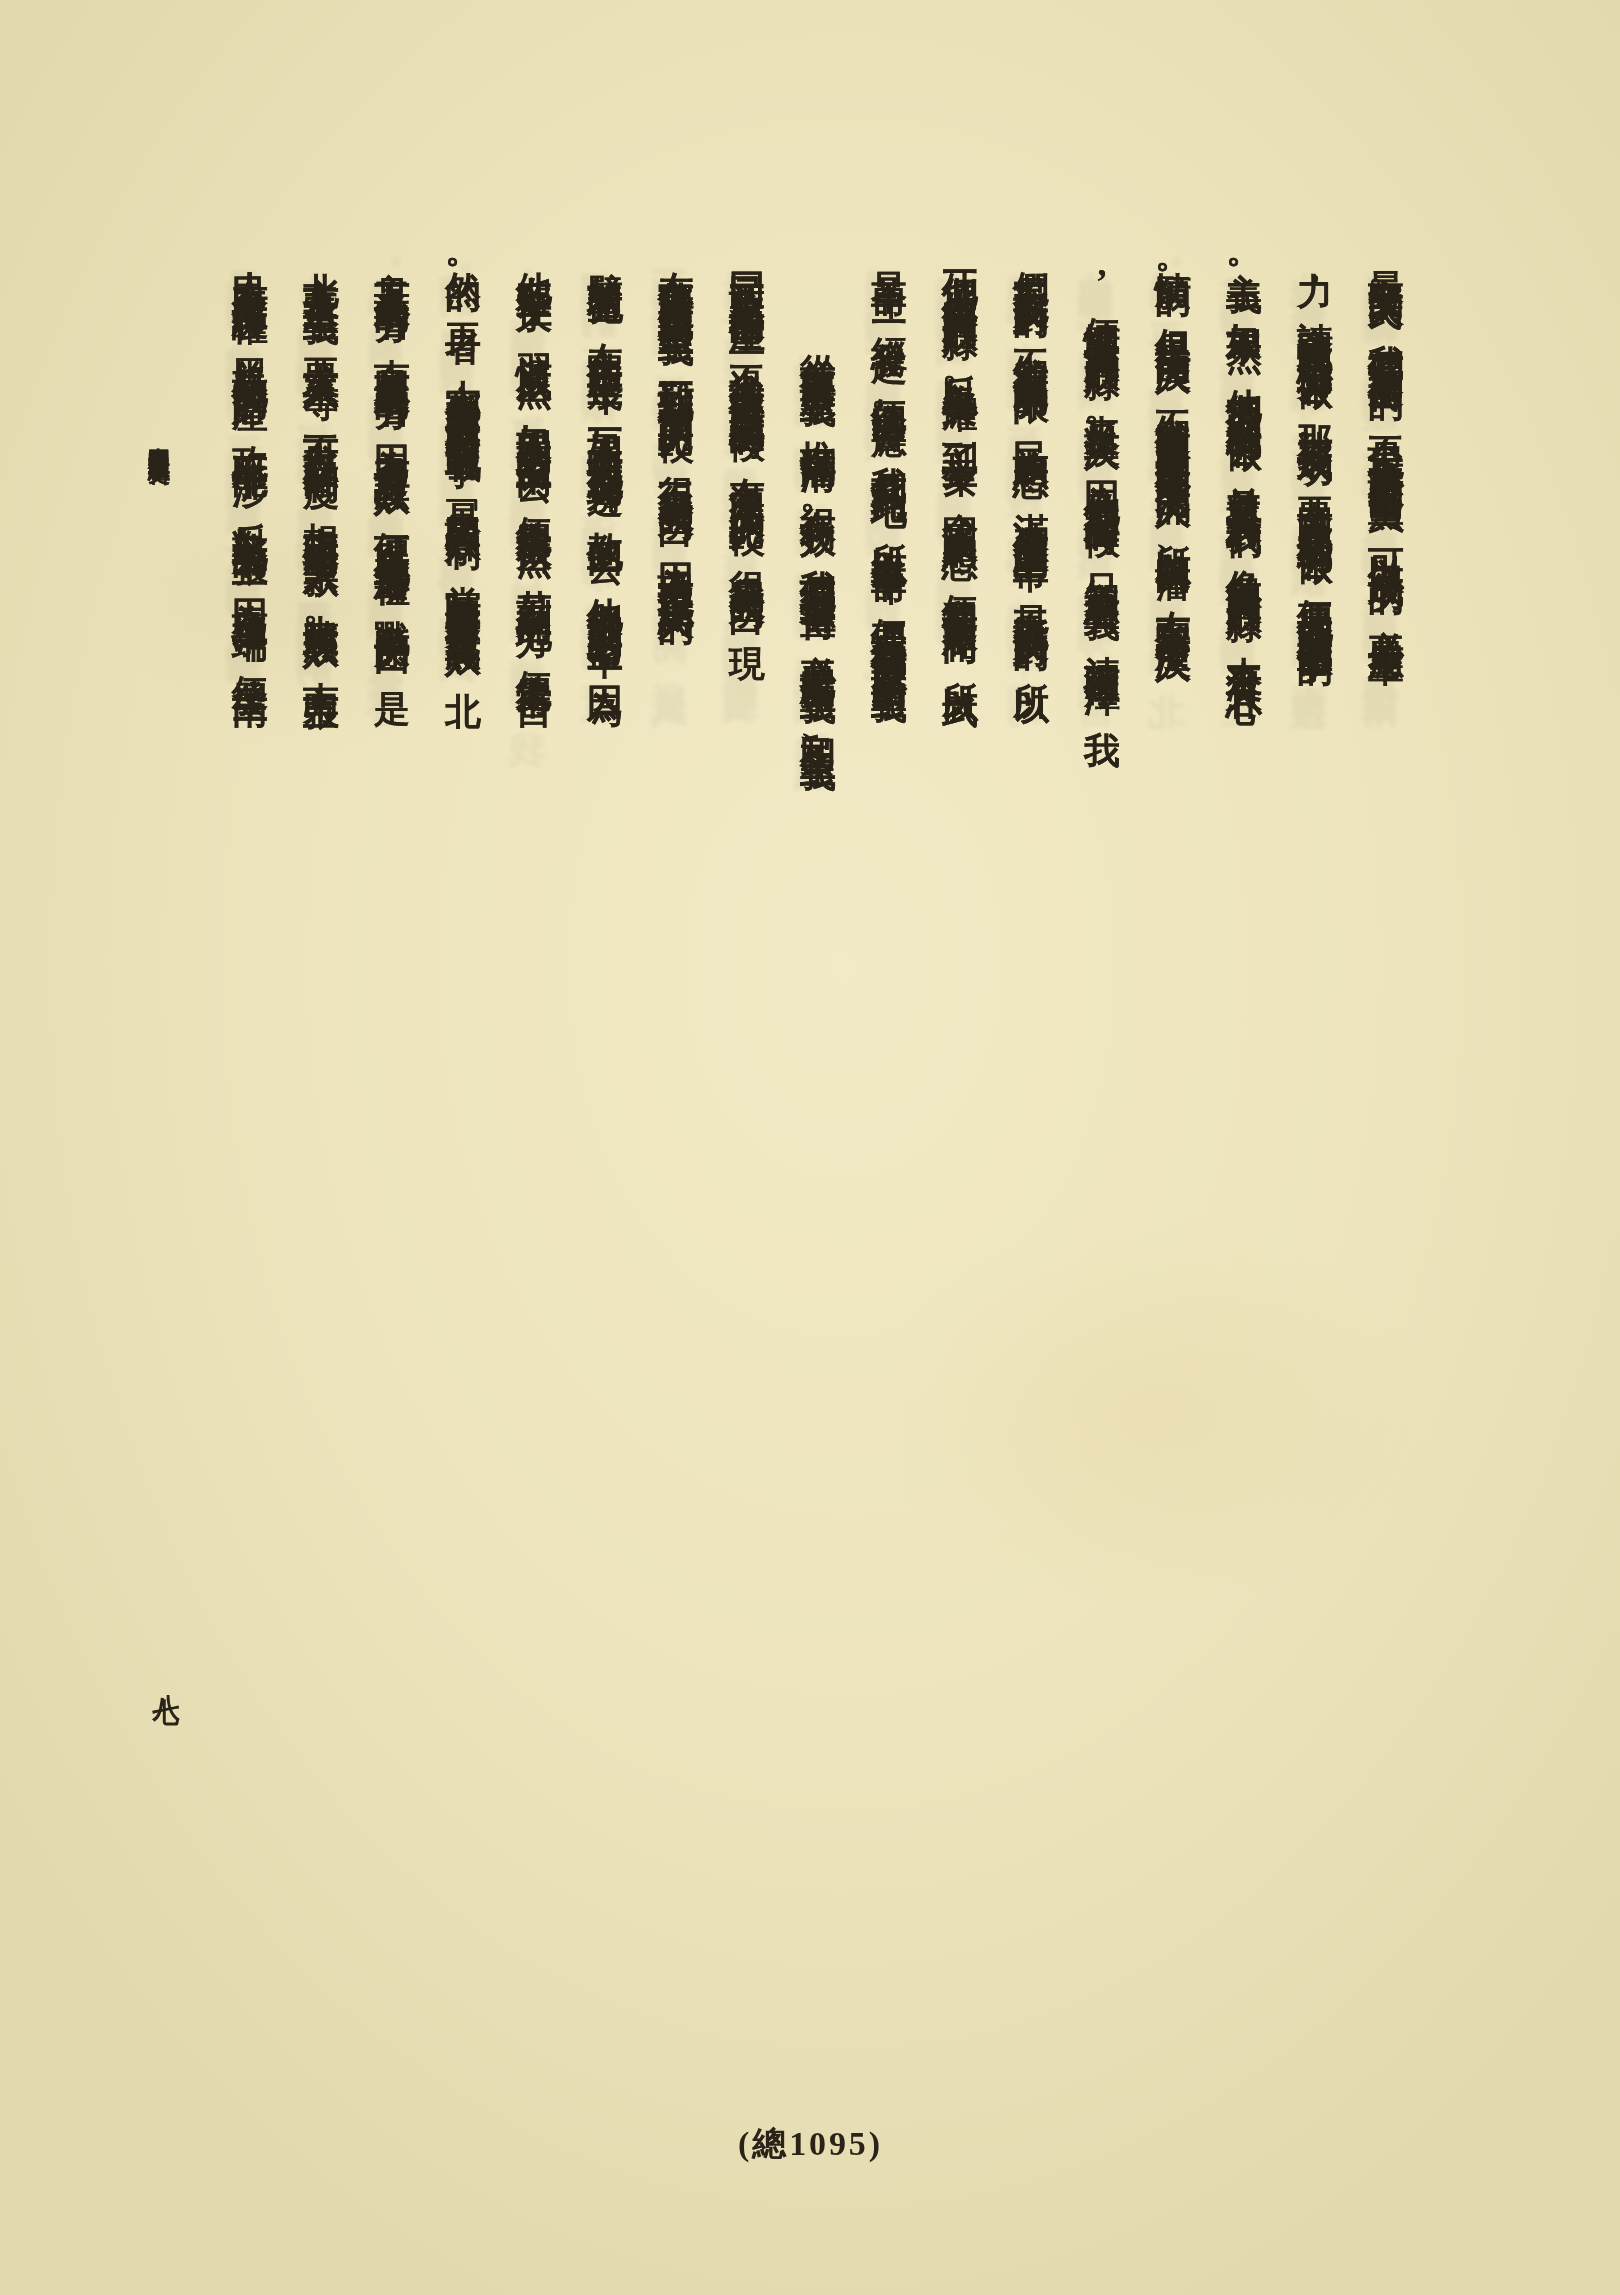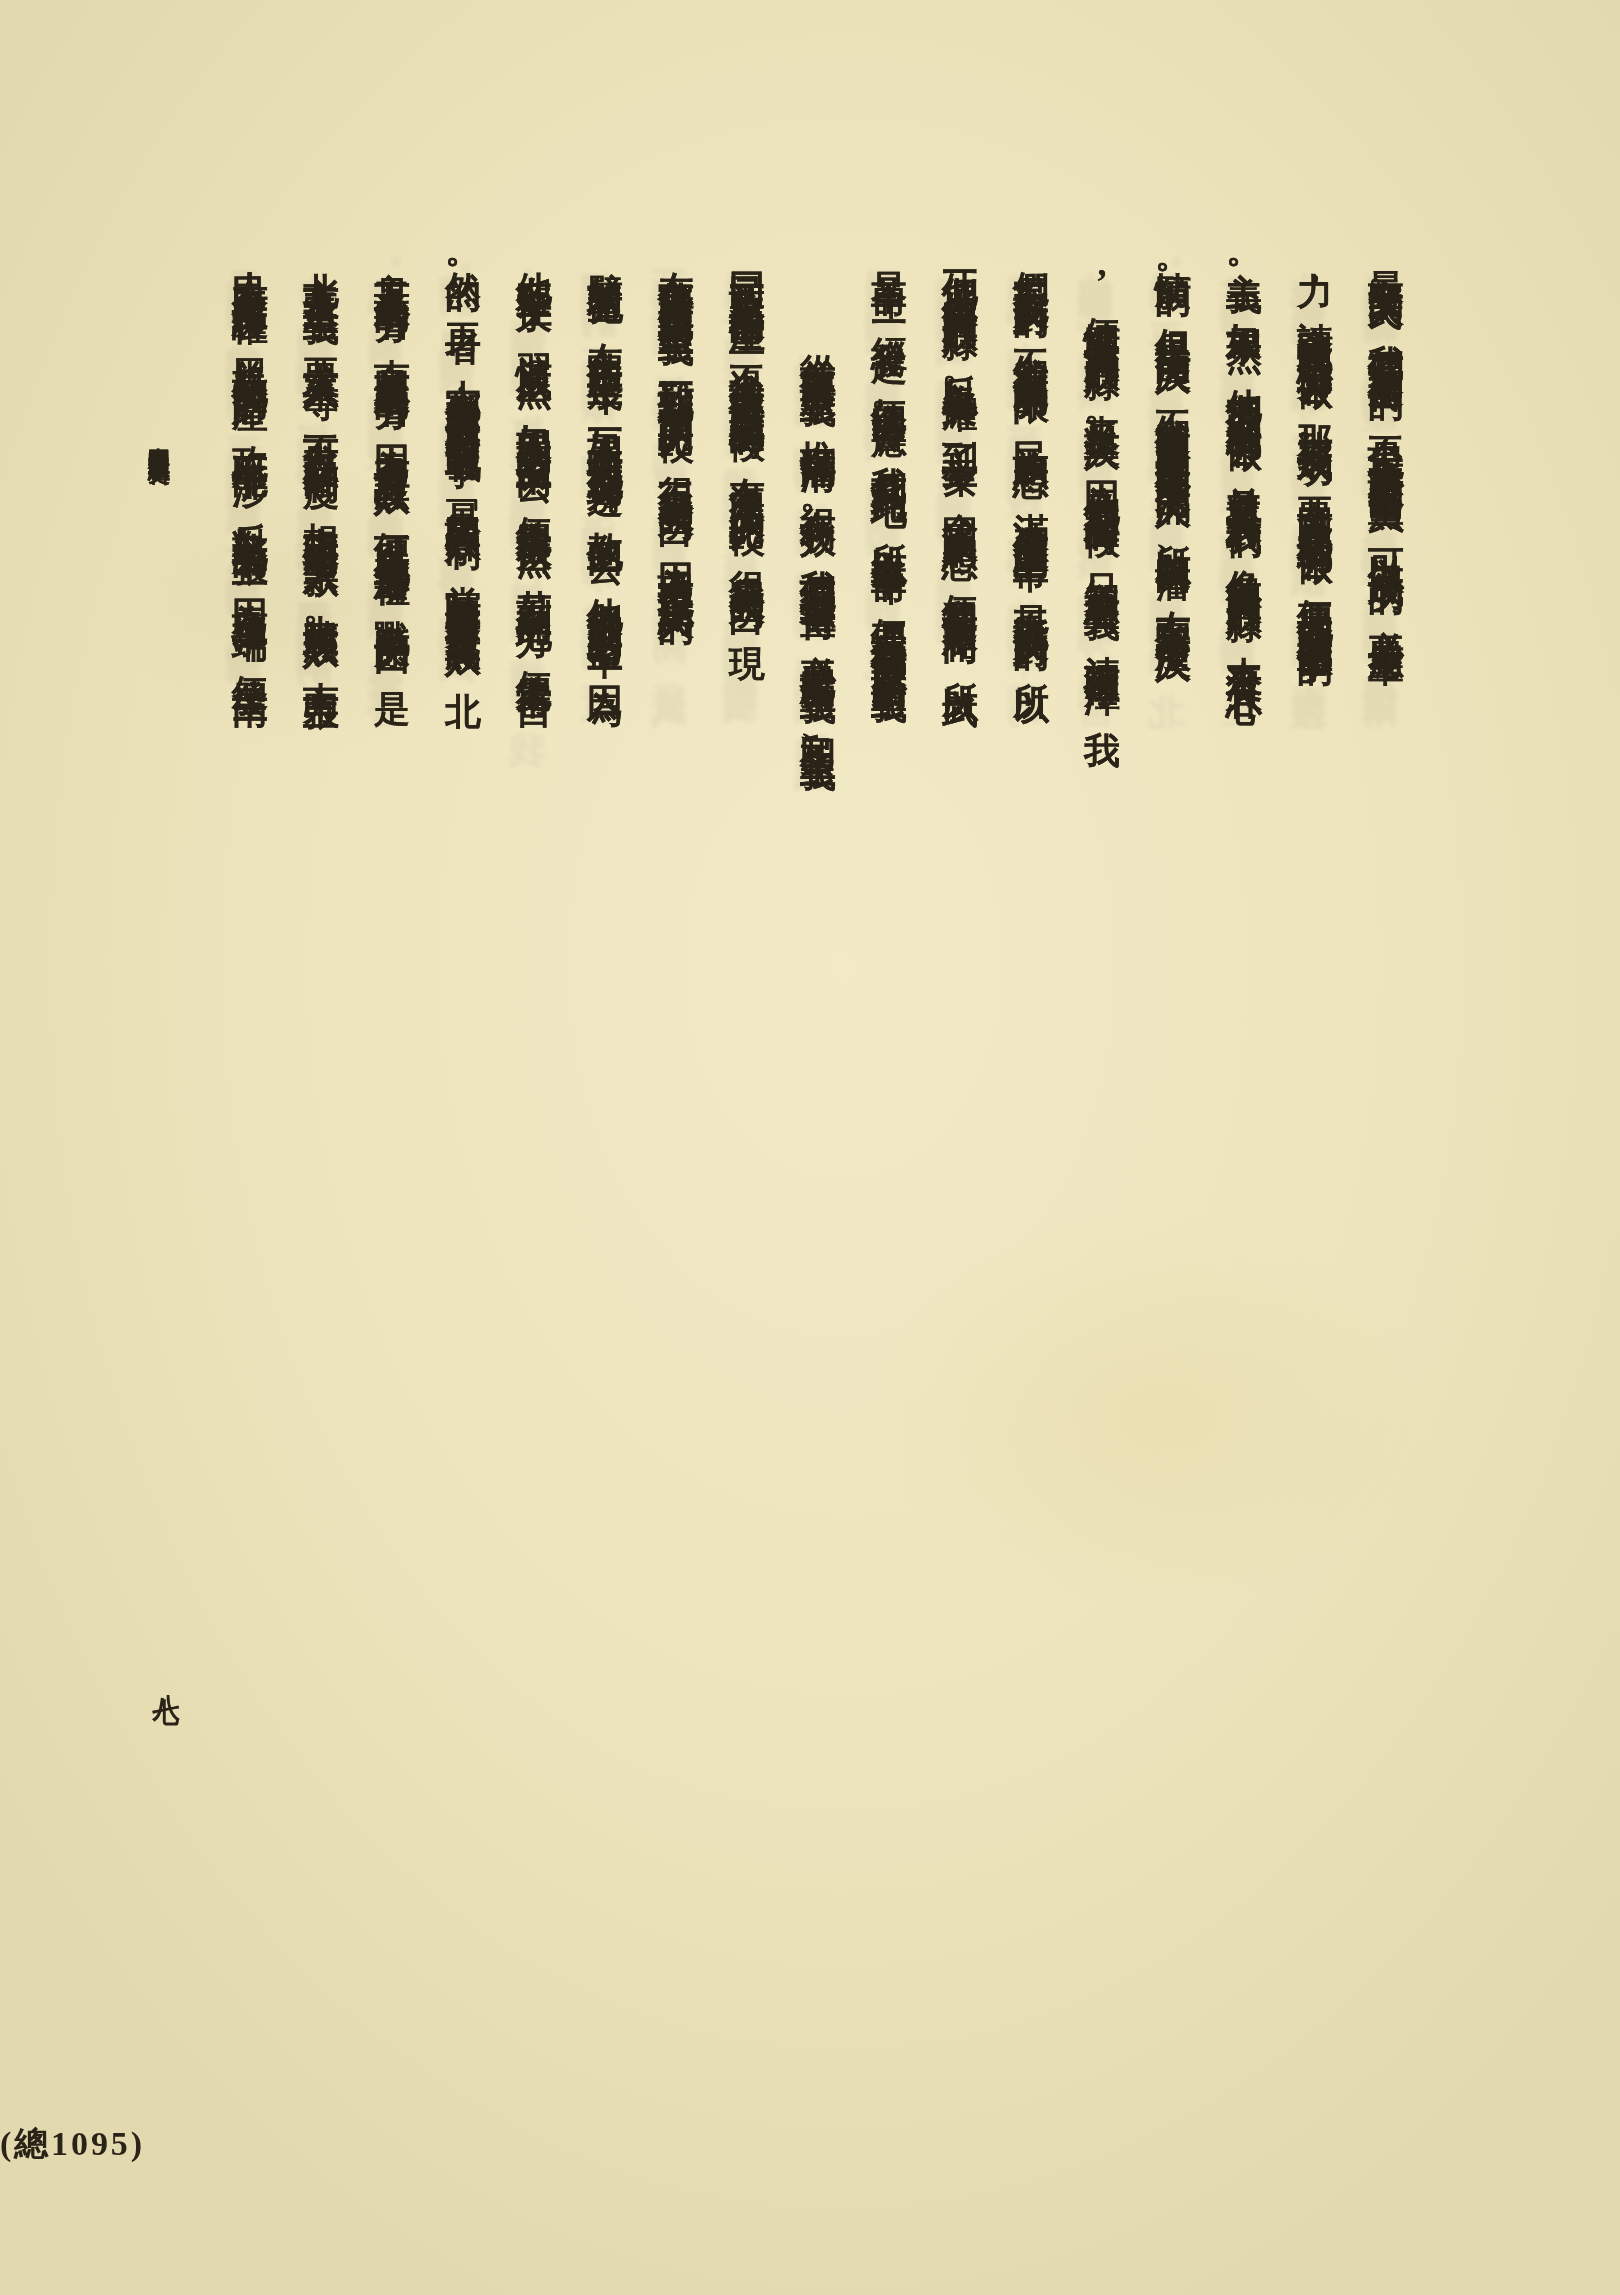--- a/index.html
+++ b/index.html
@@ -49,21 +49,21 @@
     left:148px;top:1672px;
     writing-mode:vertical-rl;
     text-orientation:upright;
     font-size:27px;
     letter-spacing:4.8px;
     font-weight:bold;
   }
   .volume-label{
     position:absolute;
     left:0;top:2121px;width:1621px;
-    text-align:left;
+    text-align:center;
     font-size:34px;
     letter-spacing:2.9px;
     font-weight:bold;
   }
 </style>
 </head>
 <body>
 
 <div class="page ink">
 

